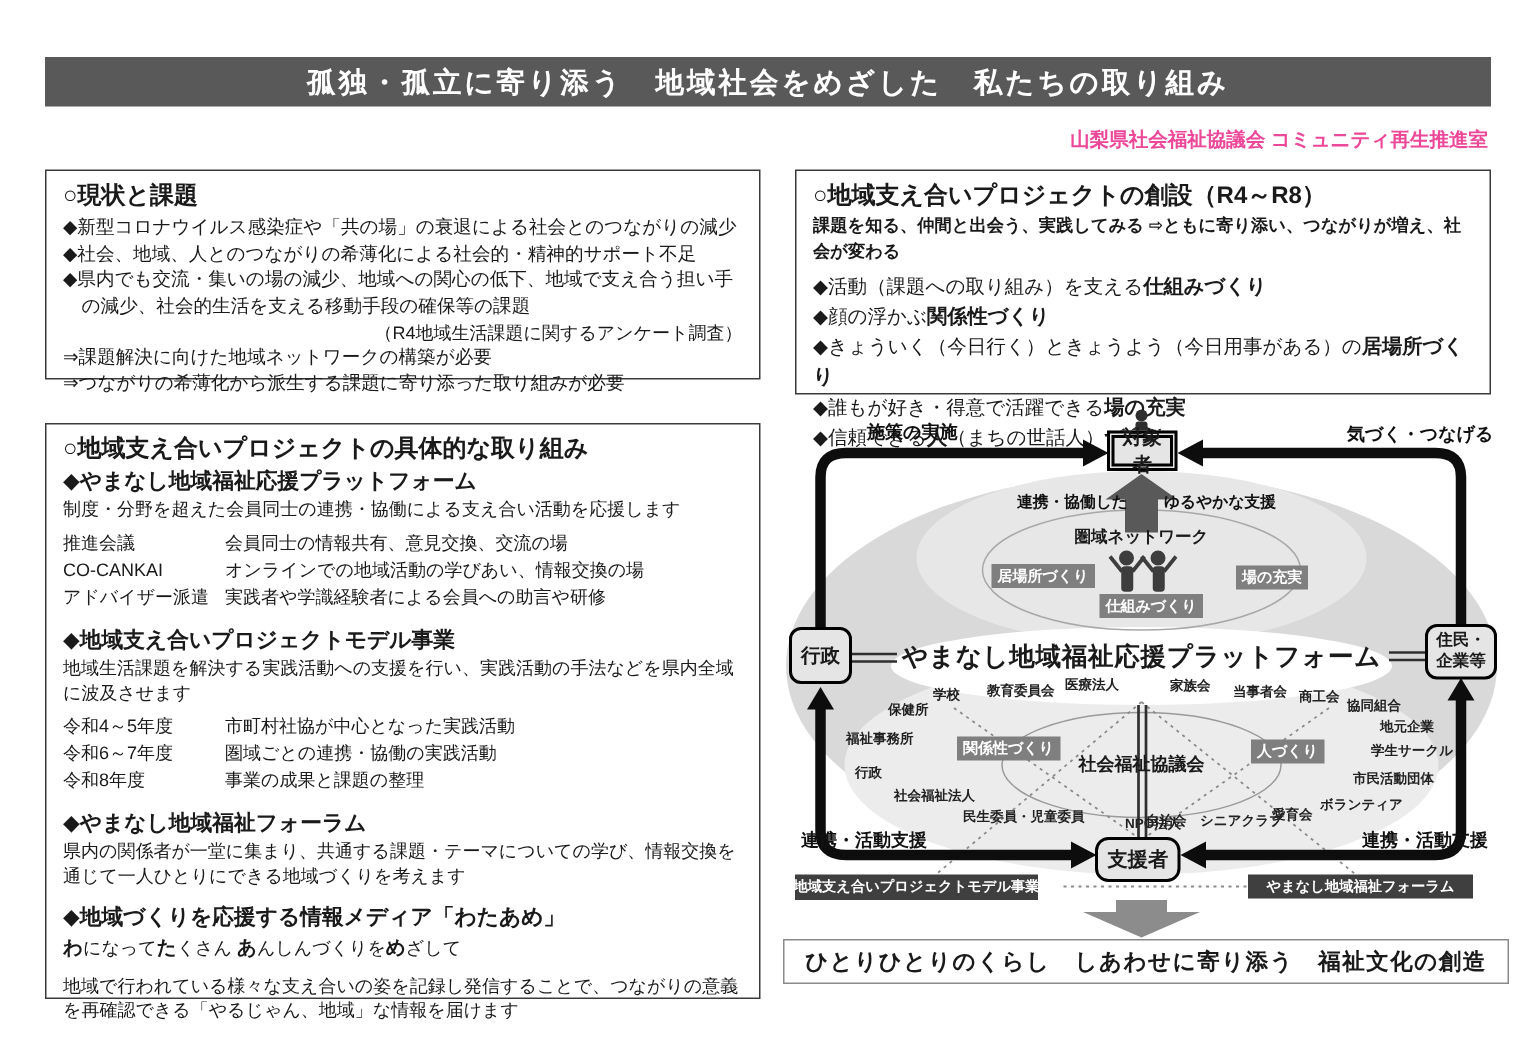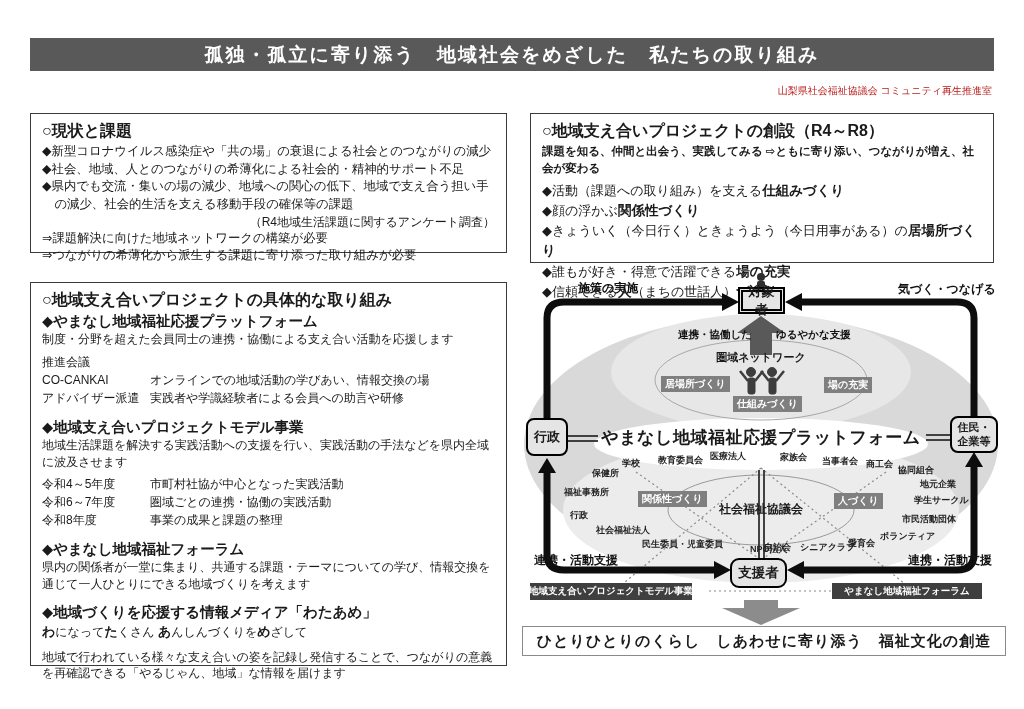--- a/index.html
+++ b/index.html
@@ -6,21 +6,21 @@
   body{
     width:1024px;height:709px;position:relative;background:#fff;overflow:hidden;
     font-family:"Liberation Sans","DejaVu Sans",sans-serif;color:#1a1a1a;
   }
   .titlebar{
     position:absolute;left:30px;top:38px;width:964px;height:33px;background:#595959;
     color:#fff;display:flex;align-items:center;justify-content:center;
     font-size:19px;font-weight:bold;letter-spacing:2px;
   }
   .subtitle{
-    position:absolute;right:32px;top:84px;font-size:10px;color:#b91c1c;font-weight:normal;
+    position:absolute;right:32px;top:84px;font-size:13px;color:#ec4899;font-weight:bold;
   }
   .box{position:absolute;border:1.5px solid #3a3a3a;background:#fff;box-sizing:border-box;padding:7px 11px;}
   #box-current{left:30px;top:113px;width:477px;height:140px;}
   #box-project{left:530px;top:113px;width:464px;height:150px;}
   #box-initiatives{left:30px;top:282px;width:477px;height:384px;}
   .h1{font-size:16px;font-weight:bold;line-height:1.2;margin-bottom:3px;}
   .item{font-size:12.4px;line-height:1.42;padding-left:1em;text-indent:-1em;}
   .note{font-size:12px;text-align:right;line-height:1.35;}
   .outcome{font-size:12.4px;line-height:1.42;}
   .tagline{font-size:11.5px;font-weight:bold;line-height:1.5;margin-bottom:3px;}
@@ -93,20 +93,21 @@
 </div>
 
 <div class="box" id="box-initiatives">
   <div class="h1">○地域支え合いプロジェクトの具体的な取り組み</div>
 
   <div class="sec-title first">◆やまなし地域福祉応援プラットフォーム</div>
   <div class="sec-desc">制度・分野を超えた会員同士の連携・協働による支え合い活動を応援します</div>
   <div class="rows">
     <div class="drow">
         <span class="term">推進会議</span>
+        <span class="td">会員同士の情報共有、意見交換、交流の場</span>
       </div>
     <div class="drow">
         <span class="term">CO-CANKAI</span>
         <span class="td">オンラインでの地域活動の学びあい、情報交換の場</span>
       </div>
     <div class="drow">
         <span class="term">アドバイザー派遣</span>
         <span class="td">実践者や学識経験者による会員への助言や研修</span>
       </div>
   </div>

